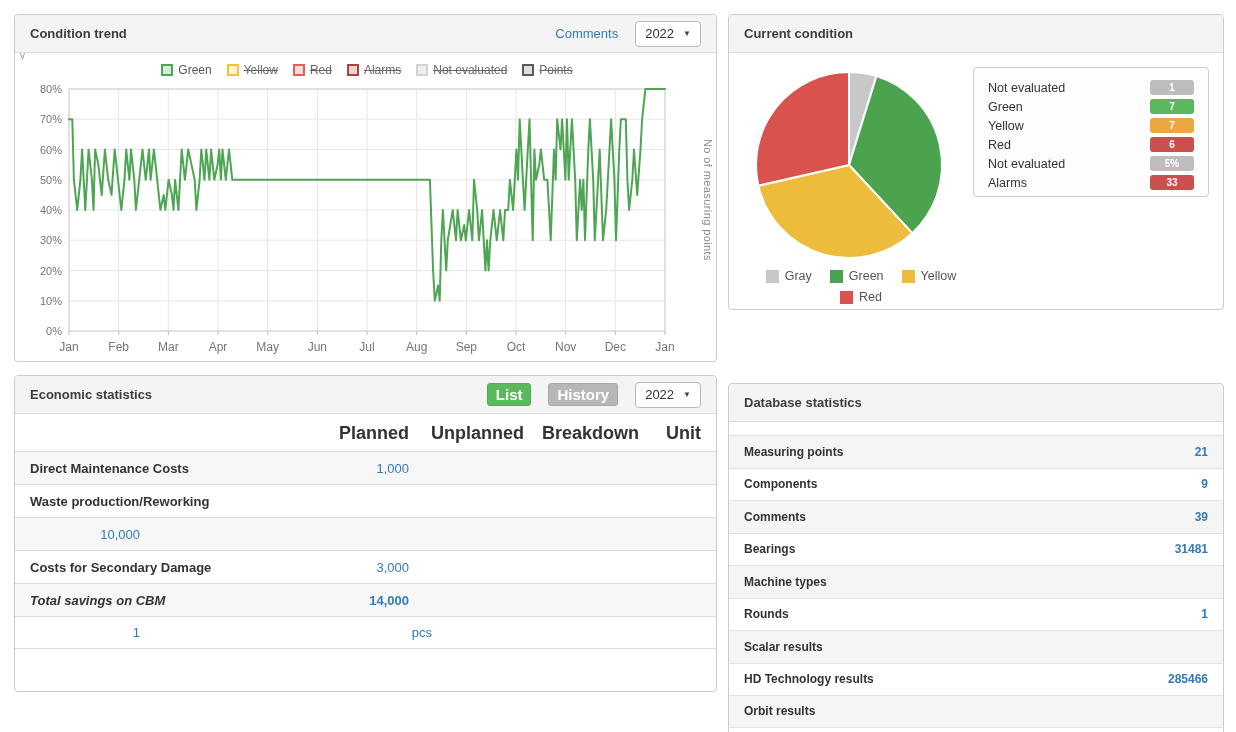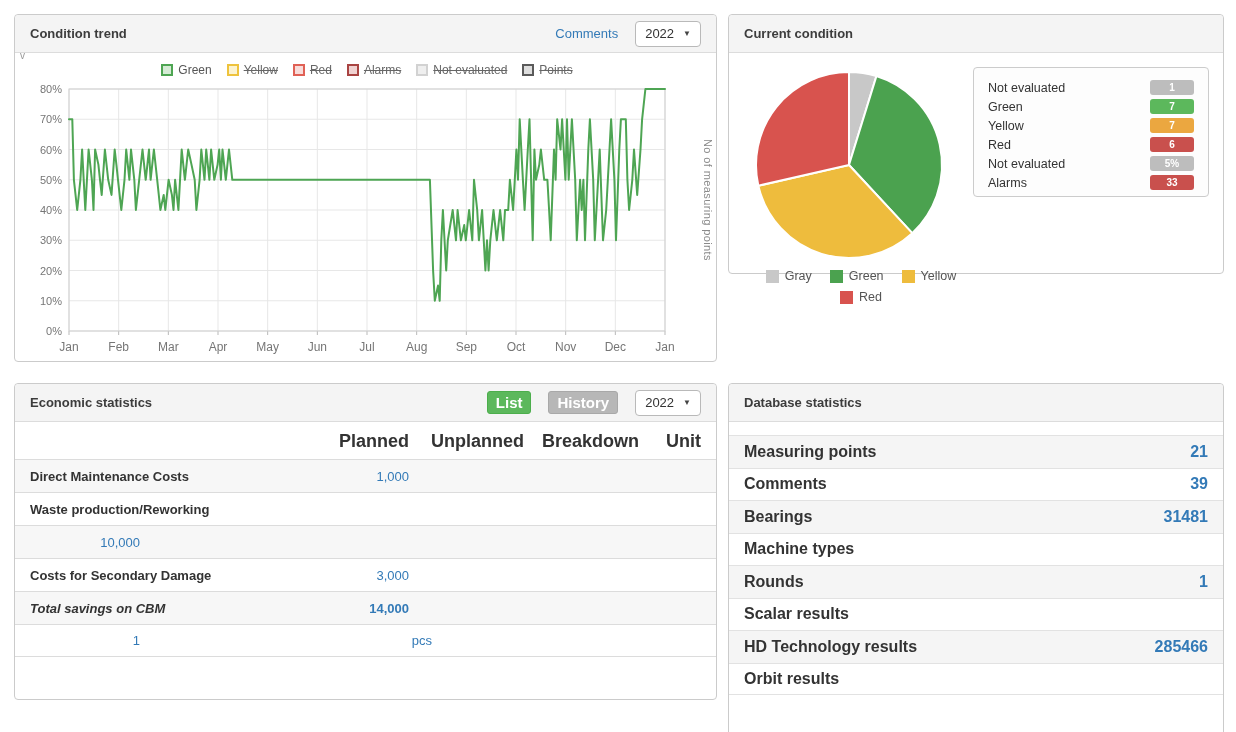--- a/index.html
+++ b/index.html
@@ -21,36 +21,36 @@
   #trend-legend { position:absolute; left:54px; top:10px; width:596px; display:flex;
     justify-content:center; gap:15px; font-size:12px; color:#555; z-index:2; }
   .tl-item { display:flex; align-items:center; gap:5px; cursor:pointer; }
   .tl-swatch { width:12px; height:12px; border-width:2px; border-style:solid; }
   .tl-item.hid .tl-label { text-decoration:line-through; color:#666; }
   #trend-svg { position:absolute; left:0; top:0; }
   #right-axis-label { position:absolute; left:687px; top:86px; writing-mode:vertical-rl;
     font-size:11px; color:#8a8a8a; letter-spacing:.4px; }
 
   
-  #panel-condition { left:728px; top:14px; width:496px; height:260px; }
+  #panel-condition { left:728px; top:14px; width:496px; height:296px; }
   #pie-svg { position:absolute; left:8px; top:8px; }
   #stats-card { position:absolute; left:244px; top:14px; width:236px; height:130px;
     border:1px solid #ccc; border-radius:4px; background:#fdfdfd; padding:10px 14px 0 14px; }
   .stat-row { display:flex; justify-content:space-between; align-items:center; height:19px; }
   .stat-label { font-size:12.5px; color:#333; }
   .badge { width:44px; height:15px; border-radius:3px; color:#fff; font-size:10px;
     font-weight:bold; text-align:center; line-height:15px; }
   #pie-bottom-legend { position:absolute; left:7px; top:216px; width:250px; display:flex;
     flex-direction:column; align-items:center; gap:7px; }
   .pbl-row { display:flex; gap:18px; }
   .pbl-item { display:flex; align-items:center; gap:6px; font-size:12.5px; color:#555; cursor:pointer; }
   .pbl-swatch { width:13px; height:13px; }
 
   
-  #panel-eco { left:14px; top:383px; width:703px; height:317px; }
+  #panel-eco { left:14px; top:375px; width:703px; height:317px; }
   .pill { border-radius:3px; color:#fff; font-size:15px; font-weight:bold;
     padding:2px 8px; cursor:pointer; border:1px solid transparent; }
   .pill.green { background:#5cb85c; border-color:#4cae4c; }
   .pill.gray { background:#b7b7b7; border-color:#a8a8a8; }
   .eco-cols { display:flex; align-items:center; padding:9px 15px 7px 15px;
     font-size:18px; font-weight:bold; color:#333; }
   .eco-cols .c-label { flex:1; }
   .c-planned,.c-unplanned,.c-breakdown { width:115px; text-align:right; }
   .c-planned { width:110px; }
   .c-unit { width:62px; text-align:right; }
@@ -60,21 +60,21 @@
   .eco-row:last-child { border-bottom:1px solid #dcdcdc; }
   .eco-row .r-label { flex:1; font-weight:bold; color:#333; }
   .eco-row .val { color:#337ab7; cursor:pointer; }
   .eco-row.emph .r-label { font-style:italic; }
   .eco-row.emph .val { font-weight:bold; }
 
   
   #panel-db { left:728px; top:383px; width:496px; height:444px; }
   #db-rows { padding-top:13px; }
   .db-row { display:flex; justify-content:space-between; align-items:center;
-    height:32.5px; padding:0 15px; border-top:1px solid #e2e2e2; font-size:16px; }
+    height:32.5px; padding:0 15px; border-top:1px solid #e2e2e2; font-size:12px; }
   .db-row:nth-child(odd) { background:#f5f5f5; }
   .db-row:last-child { border-bottom:1px solid #e2e2e2; }
   .db-label { font-weight:bold; color:#333; }
   .db-value { color:#337ab7; cursor:pointer;font-weight:bold; }
 </style>
 </head>
 <body>
 
 <div class="panel" id="panel-trend">
   <div class="panel-header">
@@ -307,20 +307,24 @@
   <div class="panel-header">
     <span class="panel-title">Database statistics</span>
   </div>
   <div class="pcontent">
     <div id="db-rows">
         <div class="db-row">
           <span class="db-label">Measuring points</span>
           <span class="db-value">21</span>
         </div>
         <div class="db-row">
+          <span class="db-label">Components</span>
+          <span class="db-value">9</span>
+        </div>
+        <div class="db-row">
           <span class="db-label">Comments</span>
           <span class="db-value">39</span>
         </div>
         <div class="db-row">
           <span class="db-label">Bearings</span>
           <span class="db-value">31481</span>
         </div>
         <div class="db-row">
           <span class="db-label">Machine types</span>
           <span class="db-value"></span>

